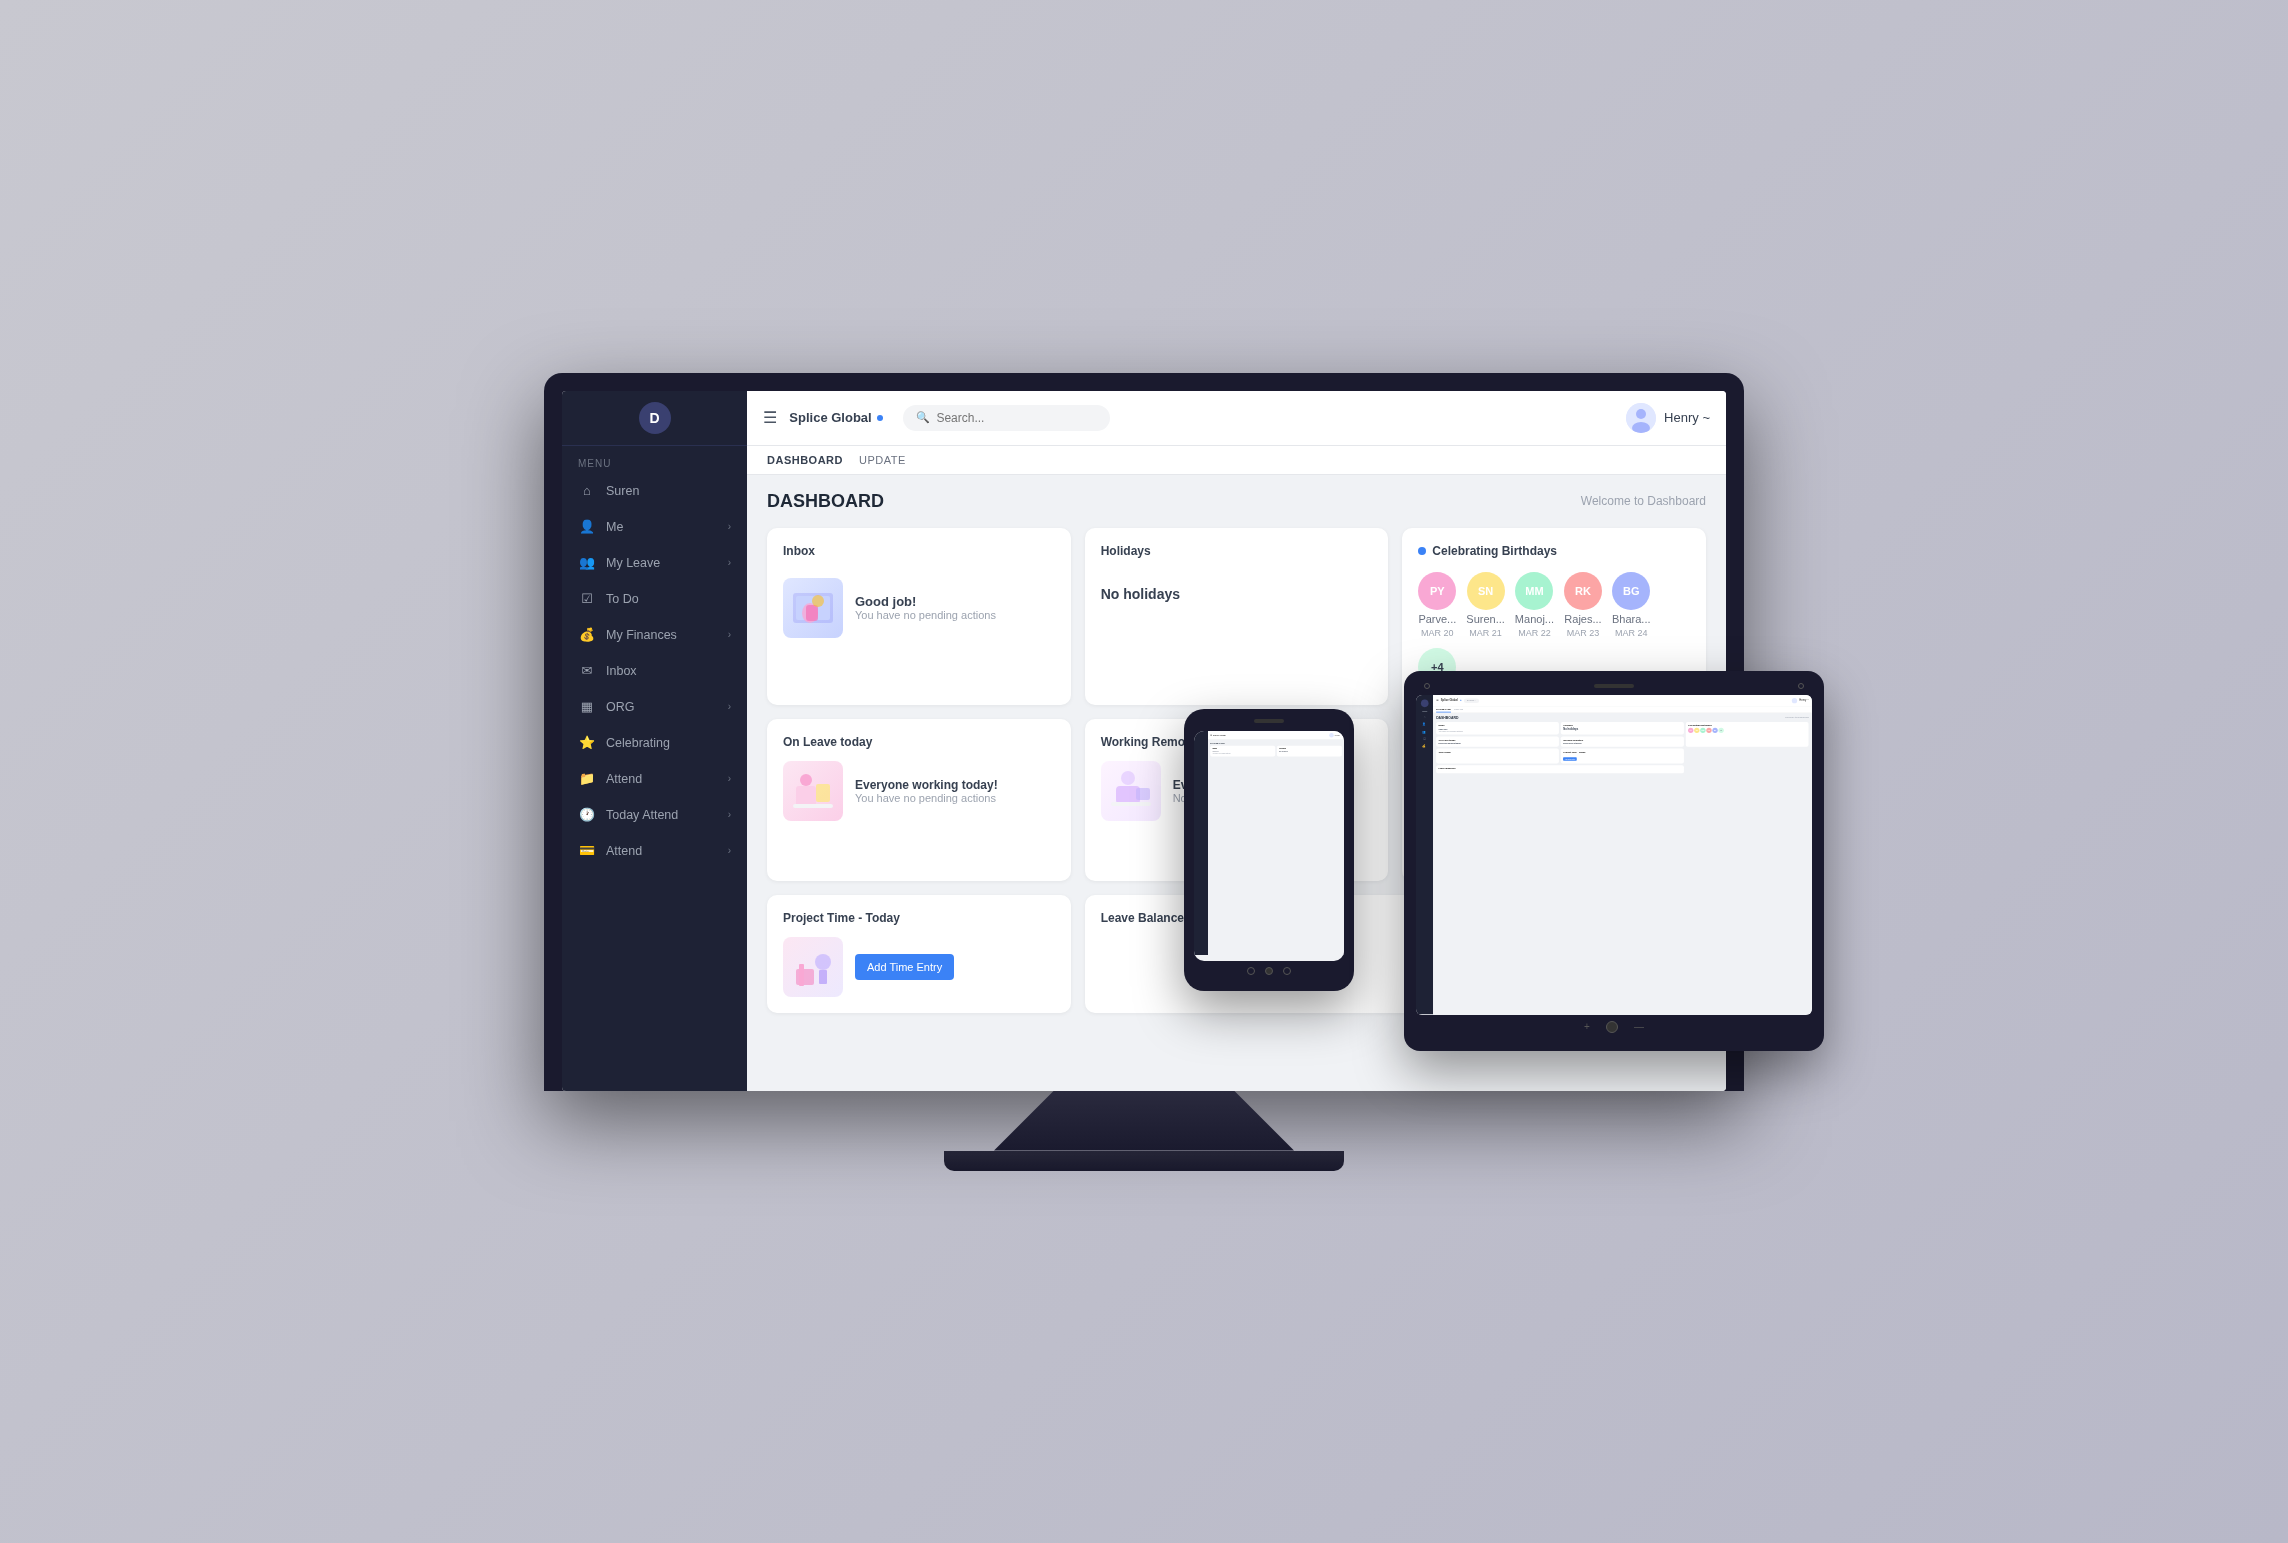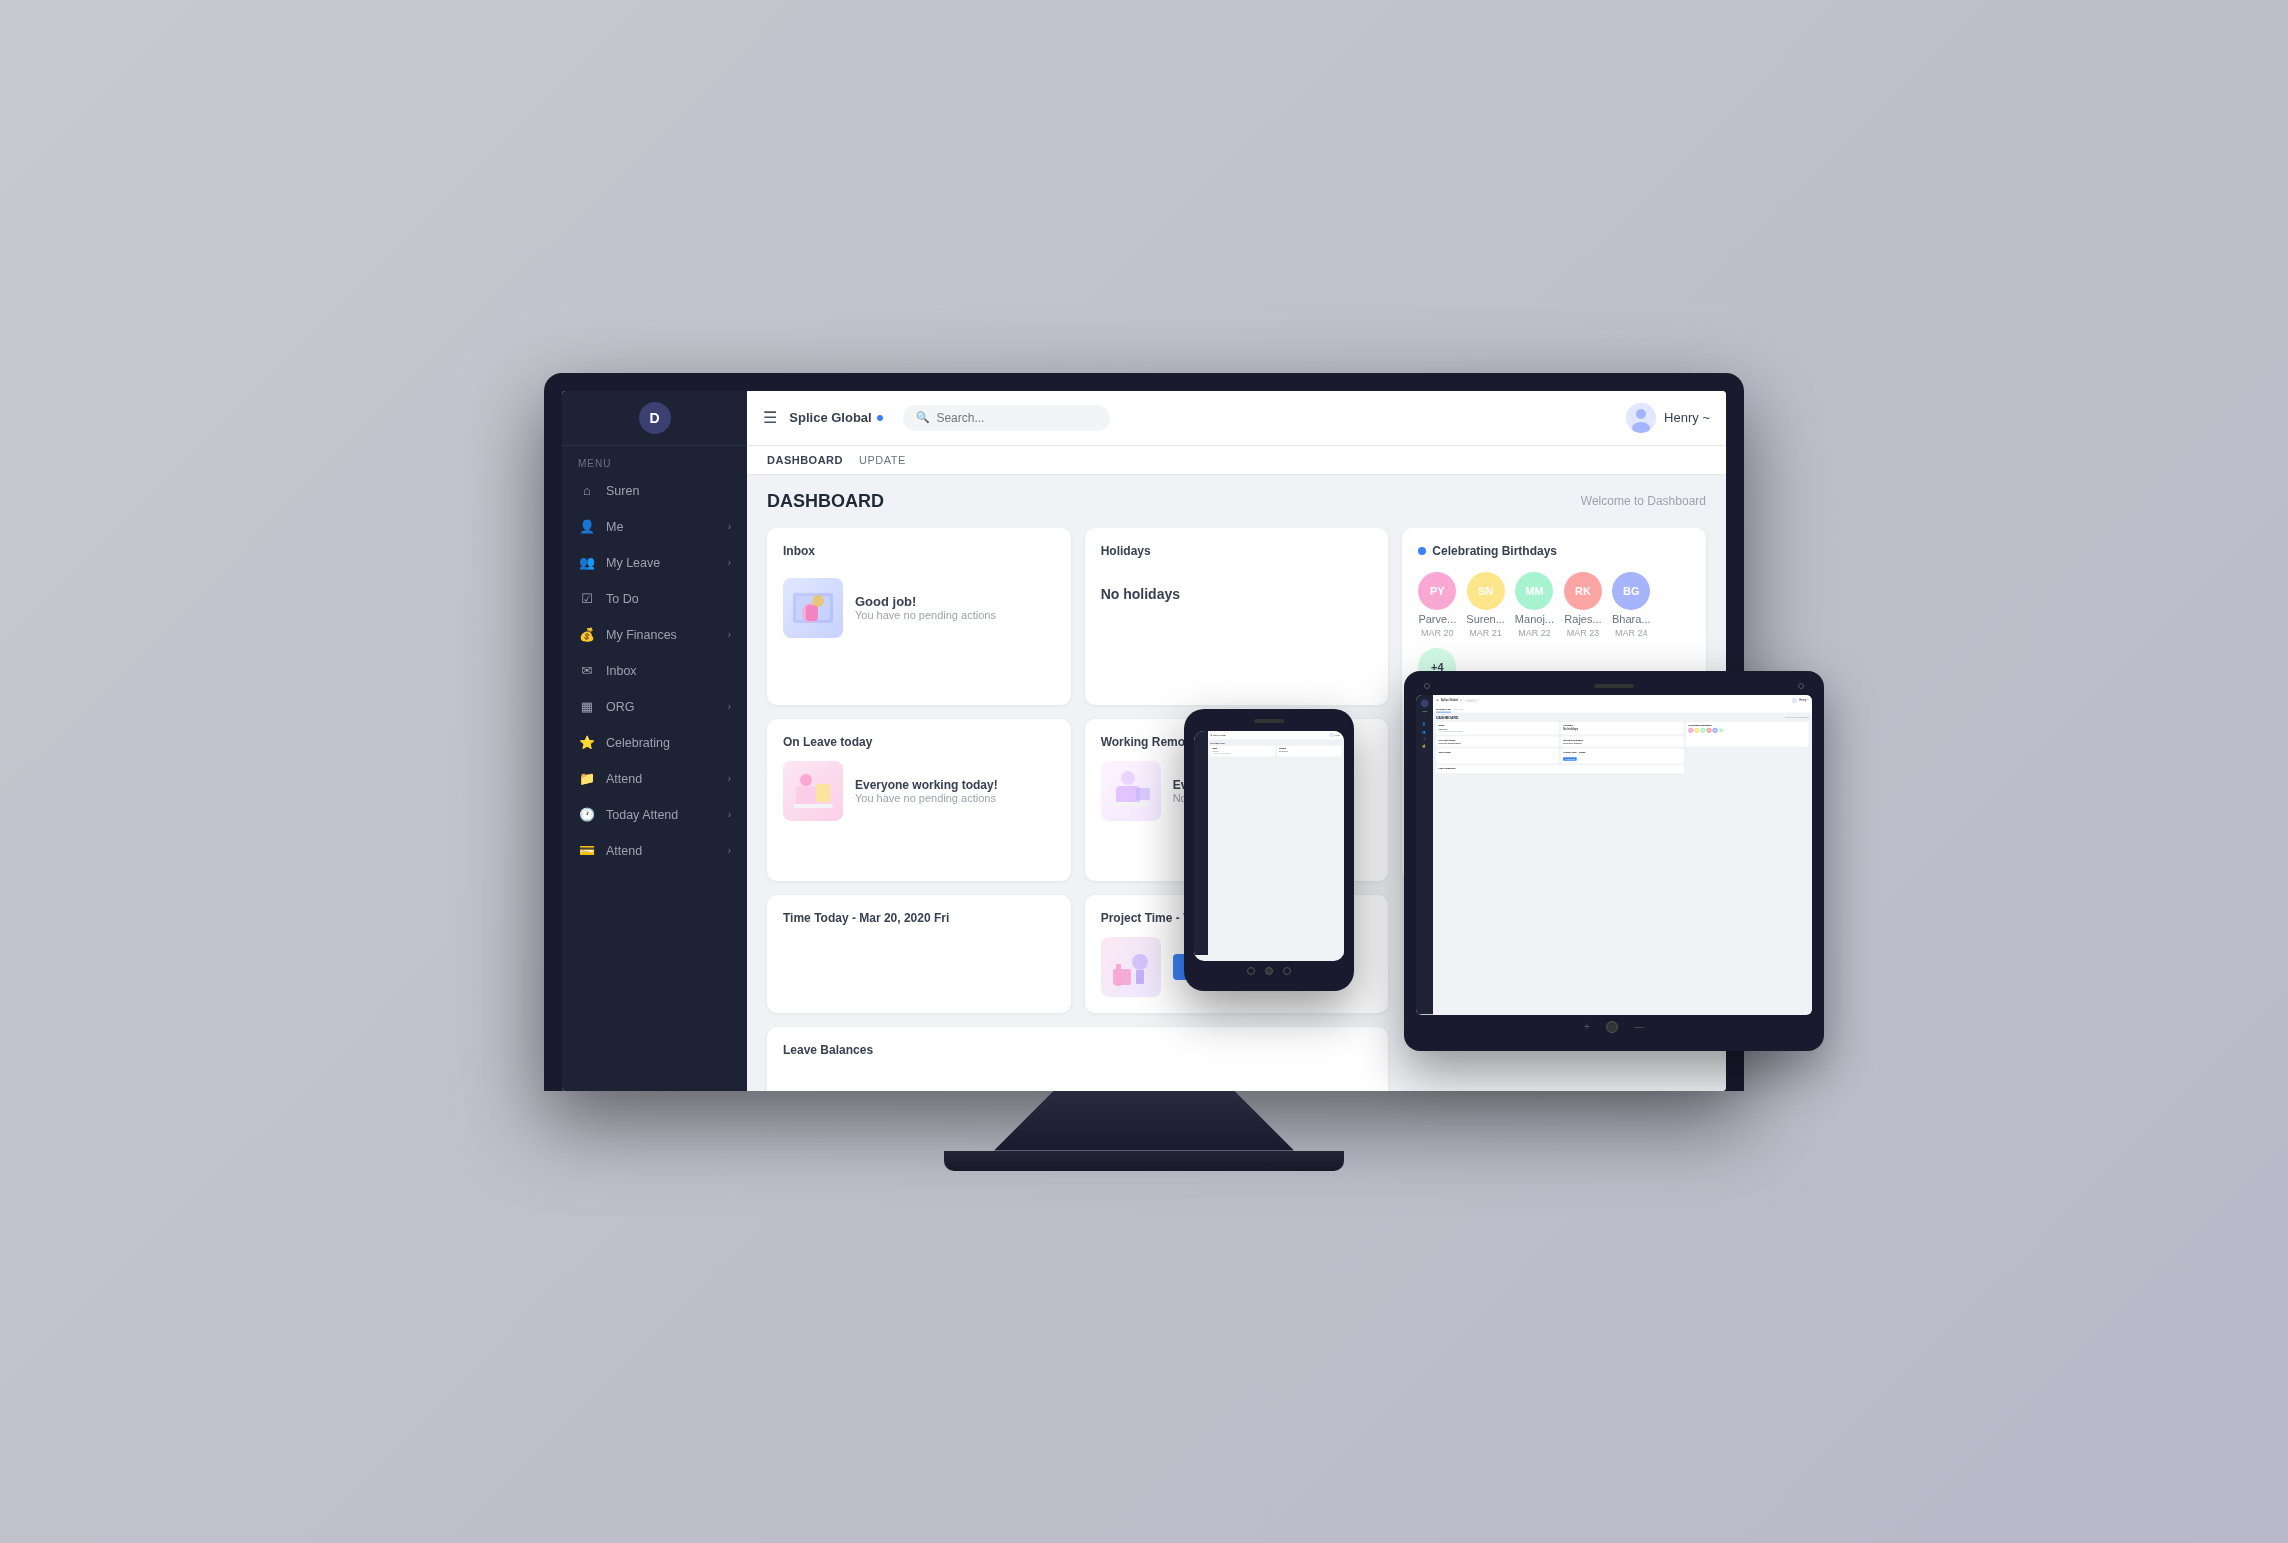--- a/index.html
+++ b/index.html
@@ -663,24 +663,20 @@
                       <rect x="5" y="36" width="40" height="4" rx="2" fill="#f3f4f6"></rect>
                     </svg>
                   </div>
                   <div>
                     <div style="font-size:12px;font-weight:600;color:#374151;">Everyone's at office!</div>
                     <div style="font-size:11px;color:#9ca3af;">None in team is working remotely</div>
                   </div>
                 </div>
               </div>
 
-              <div class="card">
-                <div class="card-title">Time Today - Mar 20, 2020 Fri</div>
-                <div style="height:60px;"></div>
-              </div>
 
               <div class="card">
                 <div class="card-title">Project Time - Today</div>
                 <div class="project-time-content">
                   <div style="width:60px;height:60px;background:linear-gradient(135deg,#fce7f3,#ede9fe);border-radius:8px;display:flex;align-items:center;justify-content:center;">
                     <svg width="45" height="45" viewBox="0 0 45 45">
                       <rect x="5" y="25" width="18" height="16" rx="2" fill="#f472b6" opacity="0.5"></rect>
                       <rect x="8" y="20" width="5" height="22" rx="1" fill="#f9a8d4"></rect>
                       <circle cx="32" cy="18" r="8" fill="#c4b5fd" opacity="0.7"></circle>
                       <rect x="28" y="26" width="8" height="14" rx="1" fill="#a78bfa" opacity="0.6"></rect>

